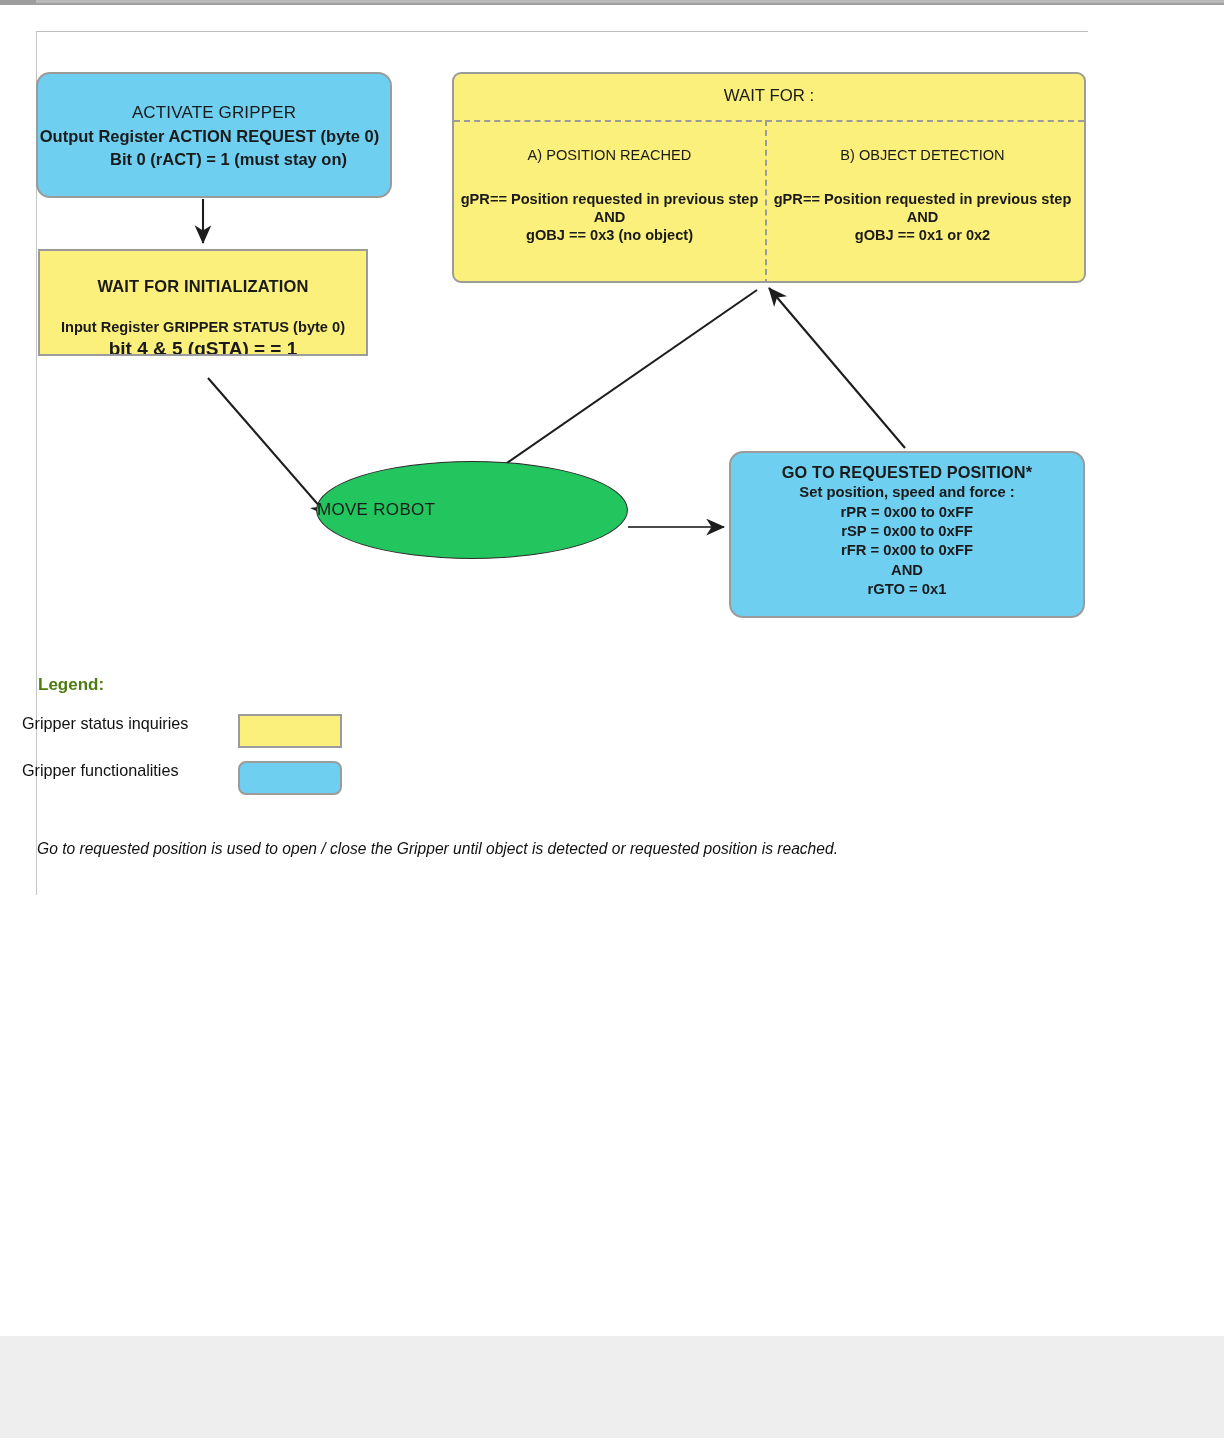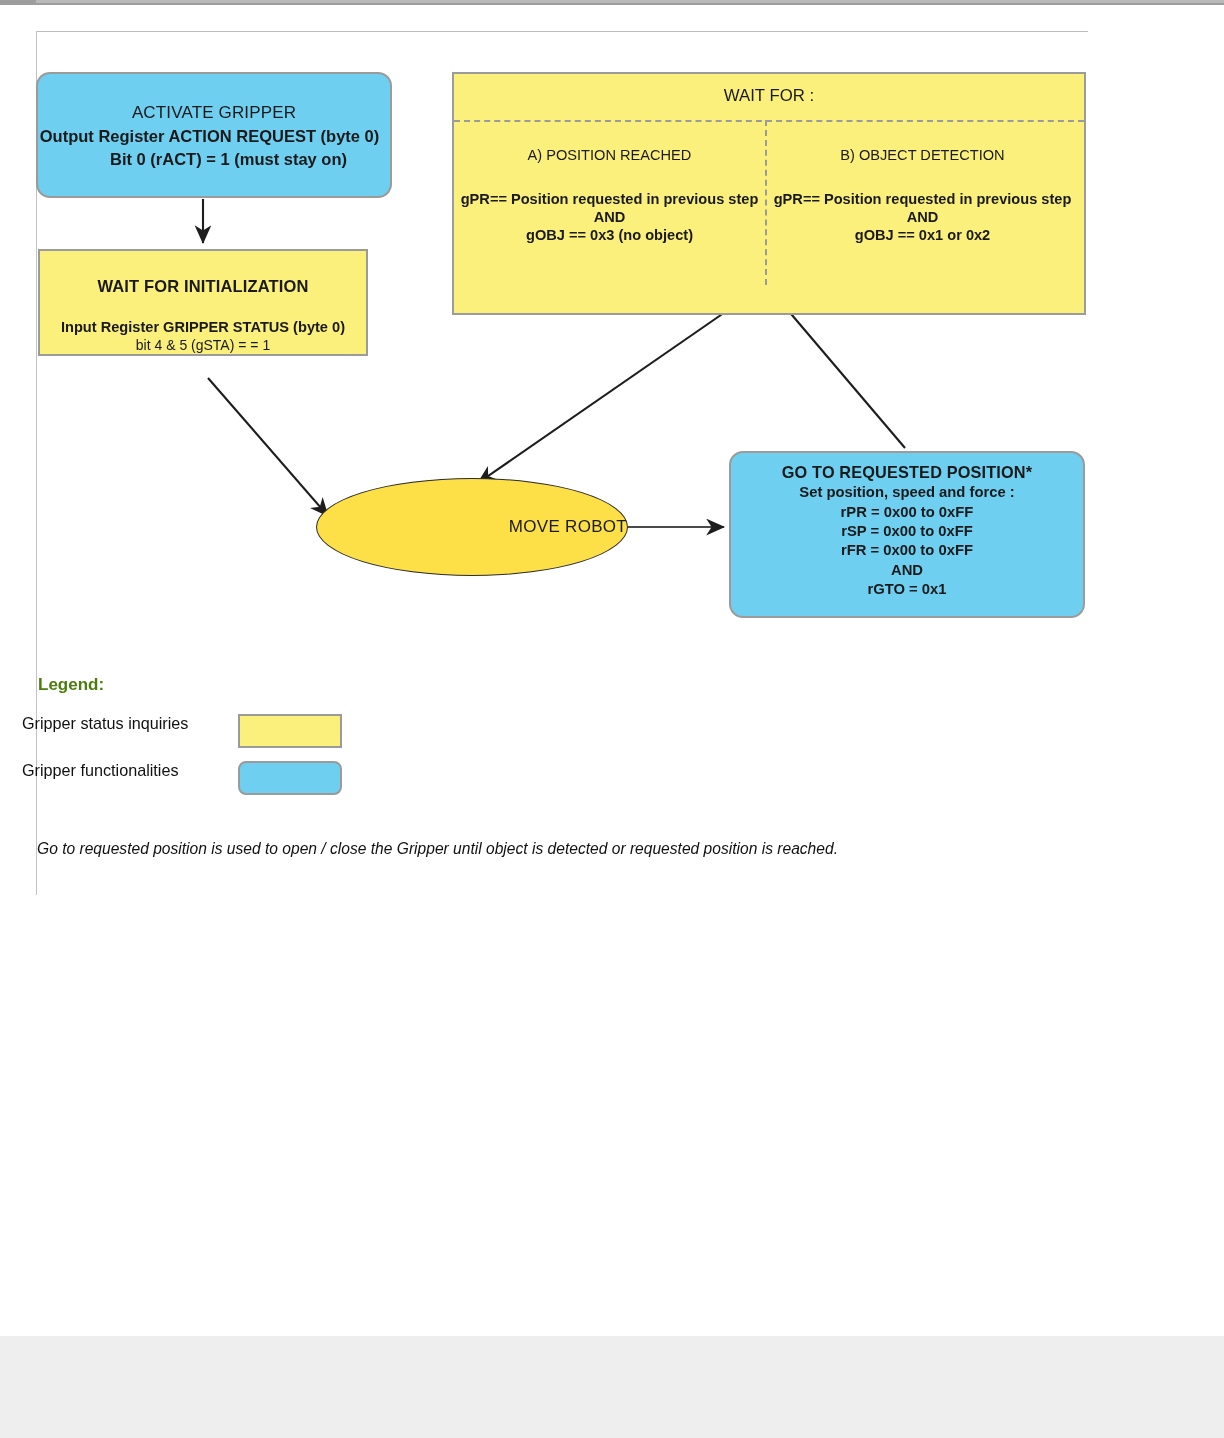--- a/index.html
+++ b/index.html
@@ -98,27 +98,28 @@
   #activate-gripper .overflow-line { margin-left: -9px; }
 
   
   #wait-init {
     left: 38px; top: 249px;
     width: 330px; height: 107px;
     padding-top: 25px;
   }
   #wait-init .title { font-size: 16.5px; font-weight: 600; }
   #wait-init .sub { margin-top: 22px; font-size: 14.6px; font-weight: 600; }
-  #wait-init .sub2 { font-size: 14px; font-weight: 400; }
+  #wait-init .sub2 { font-size: 19px; font-weight: 700; }
 
   
   #wait-for {
     left: 452px; top: 72px;
-    width: 634px; height: 243px;
+    width: 634px; height: 211px;
     padding: 16px;
+    border-radius: 9px;
   }
   #wait-for .wf-title {
     position: absolute; left: 0; top: 12px; width: 100%;
     text-align: center; font-size: 16.8px; font-weight: 400;
   }
   #wait-for .hdash {
     position: absolute; left: 0; top: 46px; width: 100%;
     border-top: 2px dashed #9b9b9b; height: 0;
   }
   #wait-for .vdash {
@@ -142,26 +143,26 @@
     left: 729px; top: 451px;
     width: 356px; height: 167px;
     padding-top: 9px;
   }
   #goto-position .title { font-size: 16.3px; font-weight: 600; }
   #goto-position .ln { font-size: 14.8px; font-weight: 600; margin-top: 1px; }
 
   
   #move-robot {
     position: absolute;
-    left: 316px; top: 478px;
+    left: 316px; top: 461px;
     width: 312px; height: 98px;
     border: 1.5px solid #2b2b2b;
     border-radius: 50%;
-    background: #fde047;
-    display: flex; align-items: center; justify-content: flex-end;
+    background: #22c55e;
+    display: flex; align-items: center; justify-content: flex-start;
     font-size: 17px; color: #1a1a1a; letter-spacing: 0.3px;
   }
 
   
   .legend-title {
     position: absolute; left: 38px; top: 675px;
     font-size: 17px; font-weight: 700; color: #4d7c0f;
   }
   .legend-row {
     position: absolute; left: 22px;

